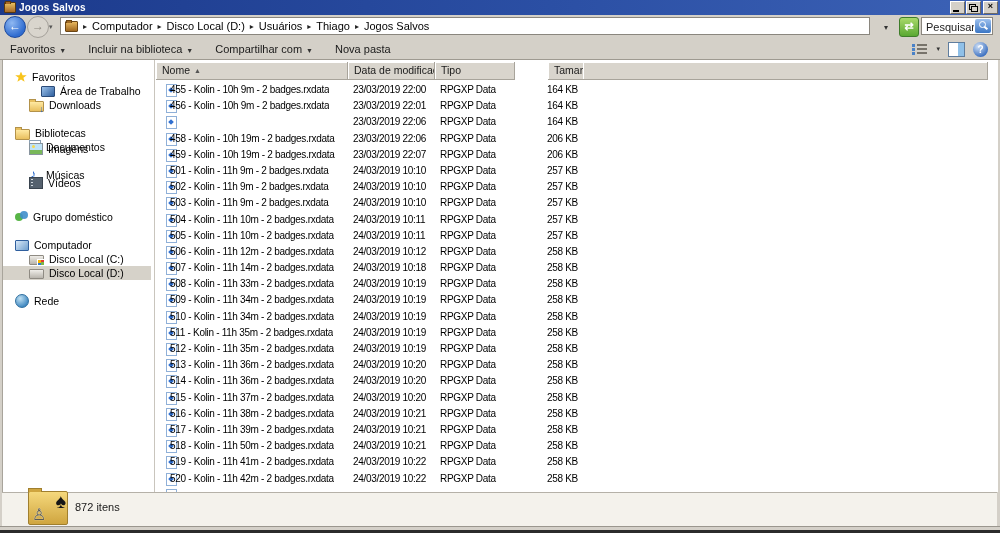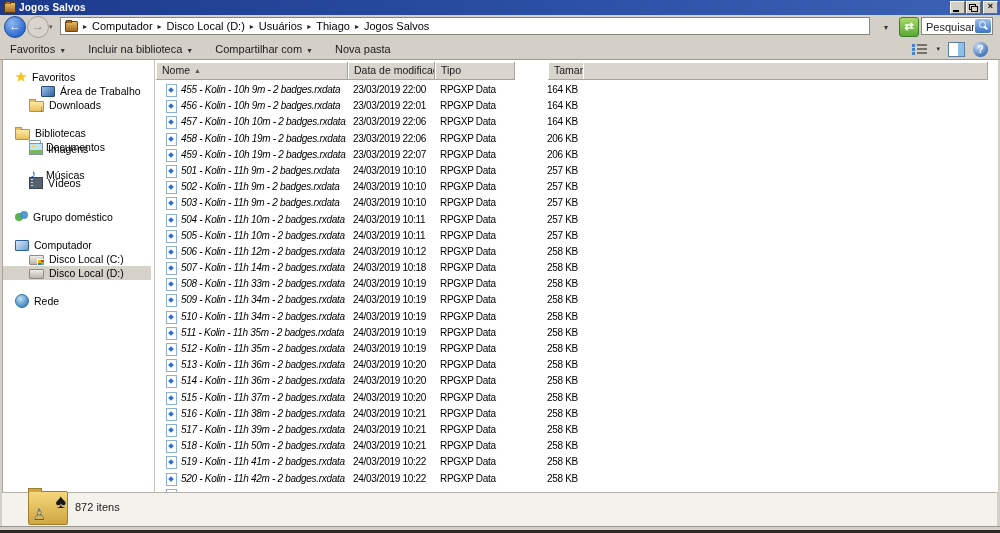--- a/index.html
+++ b/index.html
@@ -98,21 +98,21 @@
   
   .listarea{position:absolute;left:153px;top:0;width:832px;height:432px;background:#fff;}
   .lheader{position:absolute;left:0;top:2px;width:832px;height:18px;}
   .hcell{position:absolute;top:0;height:18px;background:#d9d5cd;box-sizing:border-box;
          border-right:1px solid #a8a49b;border-bottom:1px solid #a8a49b;
          box-shadow:inset 1px 1px 0 #fff;padding:2px 0 0 6px;color:#1a1a1a;font-size:10.5px;white-space:nowrap;overflow:hidden;}
   .sort-arrow{font-size:7px;color:#555;margin-left:4px;vertical-align:1px;}
   .rows{position:absolute;left:0;top:22px;width:820px;height:410px;overflow:hidden;}
   .row{position:relative;height:16.2px;font-size:10px;letter-spacing:-0.3px;line-height:16px;}
   .row span{position:absolute;white-space:nowrap;}
-  .row .nm{left:25px;max-width:166px;overflow:hidden;font-style:italic;}
+  .row .nm{left:14px;max-width:166px;overflow:hidden;}
   .row .dt{left:197px;}
   .row .tp{left:284px;}
   .row .sz{left:330px;width:92px;text-align:right;}
   .ic-file{position:absolute;left:10px;top:2px;width:9px;height:11px;background:#fff;border:1px solid #8fb0d8;}
   .ic-file::after{content:"";position:absolute;left:2px;top:3px;width:4px;height:4px;background:#2f6fd0;transform:rotate(45deg);}
 
   
   .statusbar{position:absolute;left:2px;top:492px;width:995px;height:35px;background:#f4f2ec;border-top:1px solid #b5b1a8;}
   .status-ico{position:absolute;left:26px;top:-2px;width:38px;height:32px;
               background:linear-gradient(180deg,#f5d87c,#cfa53f);border:1px solid #a07f2e;border-radius:2px;}
@@ -264,21 +264,20 @@
           </div>
           <div class="row">
             <i class="ic-file"></i>
             <span class="nm">456 - Kolin - 10h 9m - 2 badges.rxdata</span>
             <span class="dt">23/03/2019 22:01</span>
             <span class="tp">RPGXP Data</span>
             <span class="sz">164 KB</span>
           </div>
           <div class="row">
             <i class="ic-file"></i>
-            <span class="nm">457 - Kolin - 10h 10m - 2 badges.rxdata</span>
             <span class="dt">23/03/2019 22:06</span>
             <span class="tp">RPGXP Data</span>
             <span class="sz">164 KB</span>
           </div>
           <div class="row">
             <i class="ic-file"></i>
             <span class="nm">458 - Kolin - 10h 19m - 2 badges.rxdata</span>
             <span class="dt">23/03/2019 22:06</span>
             <span class="tp">RPGXP Data</span>
             <span class="sz">206 KB</span>

